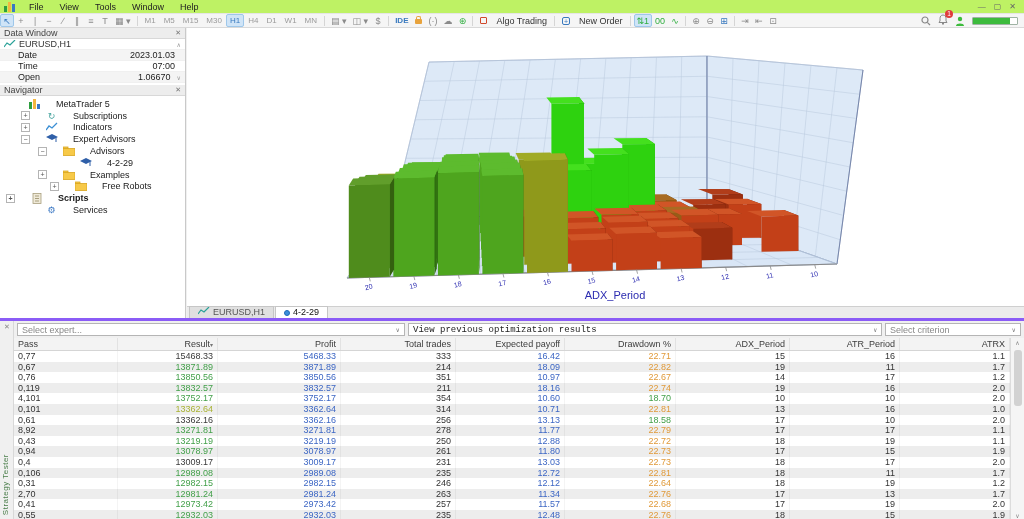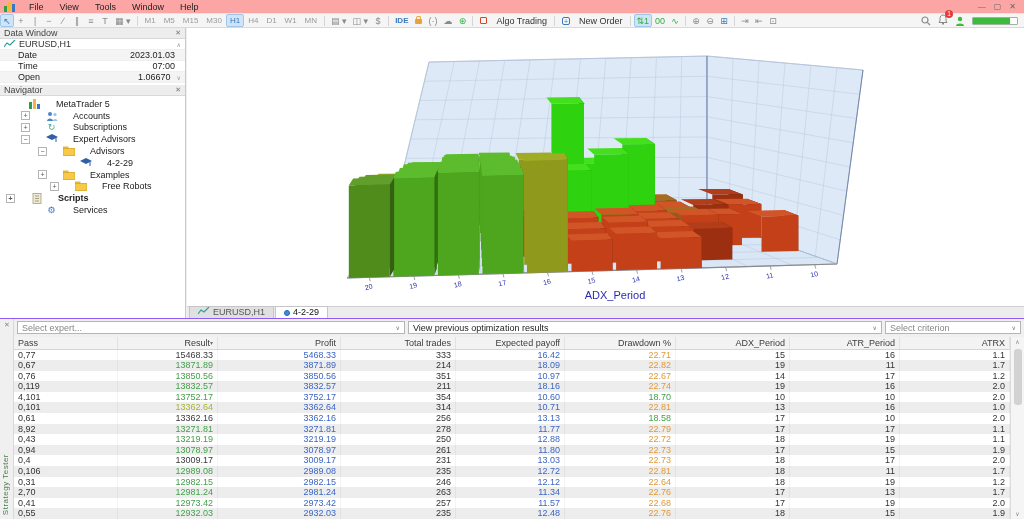--- a/index.html
+++ b/index.html
@@ -1,20 +1,20 @@
 <!DOCTYPE html>
 <html><head>
 <meta charset="utf-8">
 <style>
   * { margin:0; padding:0; box-sizing:border-box; }
   html,body { width:1024px; height:519px; overflow:hidden; }
   body { font-family:"Liberation Sans","DejaVu Sans",sans-serif; font-size:9px; color:#333; background:#f0f0f0; position:relative; }
 
   
-  #menubar { position:absolute; left:0; top:0; width:1024px; height:14px; background:#fca5a5; display:flex; align-items:center; border-bottom:1px solid #e6e6e6; }
+  #menubar { position:absolute; left:0; top:0; width:1024px; height:14px; background:#bef264; display:flex; align-items:center; border-bottom:1px solid #e6e6e6; }
   .logo { width:12px; height:10px; margin:0 5px 0 4px; display:inline-flex; align-items:flex-end; gap:1px; }
   .logo i { display:block; width:3px; }
   .menu-item { padding:0 8px; height:14px; line-height:14px; color:#222; cursor:default; }
   #win-controls { margin-left:auto; display:flex; align-items:center; gap:8px; padding-right:8px; color:#666; font-size:8px; }
   #win-controls span { cursor:default; }
 
   
   #toolbar { position:absolute; left:0; top:14px; width:1024px; height:14px; background:#f5f5f5; border-bottom:1px solid #d9d9d9; display:flex; align-items:center; }
   .tb-sep { width:1px; height:10px; background:#d5d5d5; margin:0 3px; flex:none; }
   .tb-btn { height:13px; min-width:14px; padding:0 2px; display:inline-flex; align-items:center; justify-content:center; color:#8a8a8a; font-size:9px; border:1px solid transparent; border-radius:2px; flex:none; cursor:default; }
@@ -53,31 +53,31 @@
   .side-tab.active { background:#fff; color:#222; border:1px solid #bdbdbd; border-bottom:none; }
 
   
   #chart { position:absolute; left:187px; top:28px; width:837px; height:278px; background:#fff; }
   #chart-tabs { position:absolute; left:187px; top:306px; width:837px; height:12px; background:#ececec; border-top:1px solid #cfcfcf; display:flex; align-items:flex-end; padding-left:2px; }
   .chart-tab { height:12px; line-height:11px; padding:0 8px; color:#555; background:#e0e0e0; border:1px solid #c6c6c6; border-bottom:none; margin-right:1px; display:flex; align-items:center; gap:3px; cursor:default; }
   .chart-tab.active { background:#fff; color:#111; }
   .dot-blue { width:6px; height:6px; border-radius:50%; background:#3d8edb; border:1px solid #1d6ab8; display:inline-block; }
 
   
-  #tester { position:absolute; left:0; top:318px; width:1024px; height:201px; background:#f0f0f0; border-top:1px solid #8b5cf6; display:flex; }
+  #tester { position:absolute; left:0; top:318px; width:1024px; height:201px; background:#f0f0f0; border-top:3px solid #8b5cf6; display:flex; }
   #tester-strip { width:14px; flex:none; border-right:1px solid #d8d8d8; position:relative; background:#f0f0f0; }
   #tester-strip .x { position:absolute; top:2px; left:4px; color:#888; font-size:7px; }
   #tester-strip .vlabel { position:absolute; bottom:4px; left:1px; writing-mode:vertical-rl; transform:rotate(180deg); color:#4a7d4a; font-size:8px; letter-spacing:.5px; }
   #tester-main { flex:1; display:flex; flex-direction:column; min-width:0; }
   #tester-controls { height:18px; display:flex; align-items:center; gap:3px; padding:2px 3px; }
   .combo { height:13px; background:#fff; border:1px solid #b5b5b5; display:flex; align-items:center; padding:0 4px; color:#888; }
   .combo .chev { margin-left:auto; color:#777; font-size:6px; }
   .combo.dark { color:#222; }
   #combo-expert { width:388px; flex:none; }
-  #combo-results { flex:1; }
+  #combo-results { flex:1;font-family:Liberation Mono, monospace; }
   #combo-criterion { width:136px; flex:none; }
   #table-wrap { flex:1; display:flex; min-width:0; }
   #grid { flex:1; min-width:0; }
   #thead { height:13px; display:flex; background:#f3f3f3; border-bottom:1px solid #d5d5d5; color:#3c3c3c; }
   .hc { display:flex; align-items:center; padding:0 4px; border-right:1px solid #e2e2e2; }
   .hc.right { justify-content:flex-end; }
   .trow { height:10.6px; display:flex; background:#fff; }
   .trow:nth-child(even) { background:#ededed; }
   .tc { line-height:10.6px; padding:0 4px; overflow:hidden; white-space:nowrap; border-right:1px solid rgba(0,0,0,0.045); }
   .tc.right { text-align:right; }
@@ -198,35 +198,32 @@
             <rect x="0" y="4" width="3" height="7" fill="#2e9e3f"></rect>
             <rect x="4" y="1" width="3" height="10" fill="#f4b63f"></rect>
             <rect x="8" y="6" width="3" height="5" fill="#3b78c4"></rect>
           </svg>
         </span>
         <span>MetaTrader 5</span>
       </div>
       <div class="tree-item" style="padding-left: 21px;">
         <span class="exp">+</span>
         <span class="ic">
-          <svg width="12" height="10">
-            <circle cx="4" cy="3" r="2" fill="#4a86c8"></circle>
-            <path d="M1,10 C1,6.5 7,6.5 7,10 Z" fill="#4a86c8"></path>
-            <circle cx="9" cy="3.5" r="1.6" fill="#9ec0e4"></circle>
-            <path d="M6.7,10 C7,7.3 11.4,7.3 11.4,10 Z" fill="#9ec0e4"></path>
-          </svg>
-        </span>
-        <span>Accounts</span>
+          <span style="color:#4aa5a0">↻</span>
+        </span>
+        <span>Subscriptions</span>
       </div>
       <div class="tree-item" style="padding-left: 21px;">
         <span class="exp">+</span>
         <span class="ic">
-          <span style="color:#4aa5a0">↻</span>
-        </span>
-        <span>Subscriptions</span>
+          <svg width="12" height="10">
+            <polyline points="0,8 3,4 6,6 11,1" stroke="#3b8fd4" stroke-width="1.3" fill="none"></polyline>
+          </svg>
+        </span>
+        <span>Indicators</span>
       </div>
       <div class="tree-item" style="padding-left: 21px;">
         <span class="exp">−</span>
         <span class="ic">
           <svg width="12" height="10">
             <polygon points="6,0 12,3 6,6 0,3" fill="#2f5fa8"></polygon>
             <rect x="9.5" y="3.5" width="1" height="4.5" fill="#2f5fa8"></rect>
           </svg>
         </span>
         <span>Expert Advisors</span>

